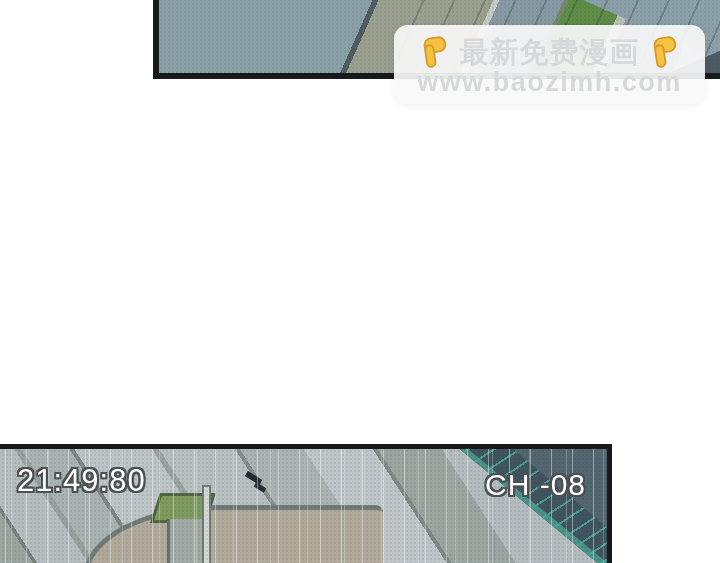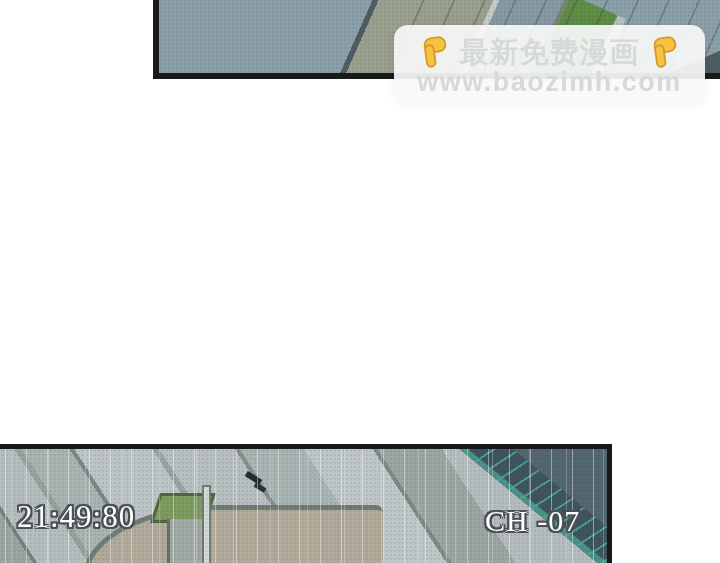--- a/index.html
+++ b/index.html
@@ -128,27 +128,26 @@
       repeating-linear-gradient(90deg,
         transparent 0 14px, rgba(235,242,245,.28) 14px 15px, transparent 15px 37px);
   }
   .noise{
     position:absolute;inset:0;pointer-events:none;
     background-image:radial-gradient(rgba(35,55,65,.10) 1px,transparent 1.4px);
     background-size:4px 4px;
   }
   .osd{
     position:absolute;color:var(--cctv-text,#ffffff);
-    font-family:Liberation Serif, serif;letter-spacing:1px;line-height:1;
+    font-family:Liberation Sans, sans-serif;letter-spacing:1px;line-height:1;
     text-shadow:
       -2px -2px 0 var(--cctv-outline,#4b5054), 2px -2px 0 var(--cctv-outline,#4b5054),
       -2px  2px 0 var(--cctv-outline,#4b5054), 2px  2px 0 var(--cctv-outline,#4b5054),
       -2px  0   0 var(--cctv-outline,#4b5054), 2px  0   0 var(--cctv-outline,#4b5054),
        0   -2px 0 var(--cctv-outline,#4b5054), 0    2px 0 var(--cctv-outline,#4b5054);
-    margin-top: 36px;
   }
   .osd-timestamp{left:20px;top:16px;font-size:31px;}
   .osd-channel{left:488px;top:21px;font-size:30px;}
 </style>
 </head>
 <body>
 
 <div class="stage">
 
   <div class="panel-top">
@@ -186,16 +185,16 @@
     <div class="sign-a"></div>
     <div class="sign-b"></div>
     <div class="building">
       <div class="glass-dark"></div>
       <div class="glass-teal-lines"></div>
       <div class="glass-edge"></div>
     </div>
     <div class="noise"></div>
     <div class="rain"></div>
     <div class="osd osd-timestamp">21:49:80</div>
-    <div class="osd osd-channel">CH -07</div>
+    <div class="osd osd-channel">CH -08</div>
   </div>
 
 </div>
 
 </body></html>

